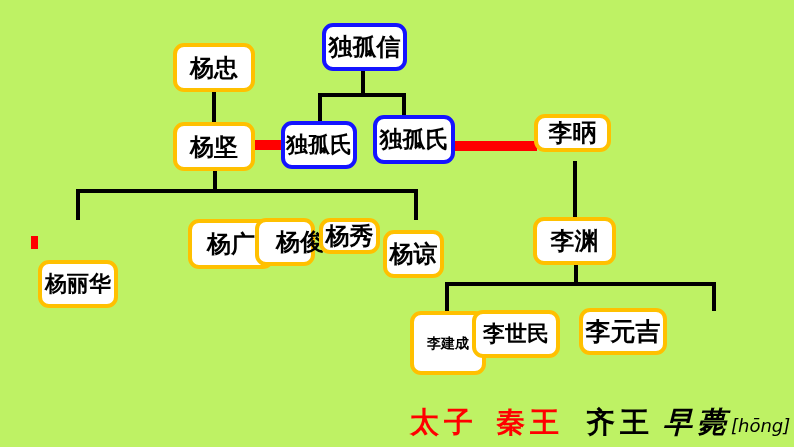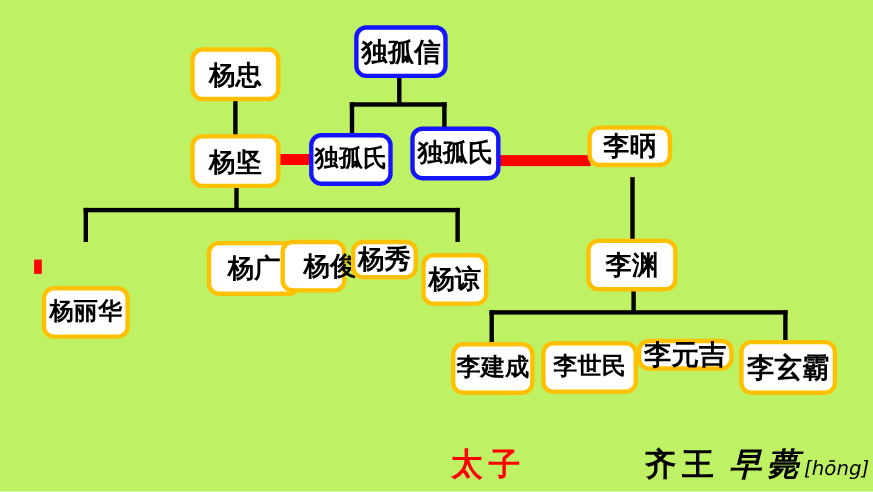--- a/index.html
+++ b/index.html
@@ -64,22 +64,22 @@
   <div class="node" style="left:534px;top:114px;width:77px;height:38px;">李昞</div>
 
   <div class="node" style="left:38px;top:218px;width:80px;height:48px;font-size:22px;margin-top:42px;">杨丽华</div>
   <div class="node" style="left:188px;top:219px;width:86px;height:50px;">杨广</div>
   <div class="node" style="left:255px;top:218px;width:60px;height:48px;padding-left:30px;">杨俊</div>
   <div class="node" style="left:319px;top:218px;width:61px;height:36px;">杨秀</div>
   <div class="node" style="left:383px;top:218px;width:61px;height:48px;margin-top:12px;">杨谅</div>
 
   <div class="node" style="left:533px;top:217px;width:83px;height:48px;">李渊</div>
 
-  <div class="node" style="left:410px;top:311px;width:76px;height:48px;font-size:22px;">李建成</div>
-  <div class="node" style="left:492px;top:310px;width:88px;height:48px;font-size:22px;">李世民</div>
-  <div class="node" style="left:579px;top:308px;width:88px;height:29px;font-size:25px;">李元吉</div>
-  <div class="node" style="left:672px;top:309px;width:89px;height:50px;font-size:25px;">李玄霸</div>
+  <div class="node" style="left:410px;top:311px;width:76px;height:64px;font-size:14px;">李建成</div>
+  <div class="node" style="left:472px;top:310px;width:88px;height:48px;font-size:22px;">李世民</div>
+  <div class="node" style="left:579px;top:308px;width:88px;height:47px;font-size:25px;">李元吉</div>
 
   <span class="caption red" style="left:410px;">太子</span>
+  <span class="caption red" style="left:496px;">秦王</span>
   <span class="caption" style="left:586px;">齐王</span>
   <span class="caption" style="left:663px;font-style:italic;"><span>早薨</span><span class="pinyin">[hōng]</span></span>
 
 </div>
 
 </body></html>

